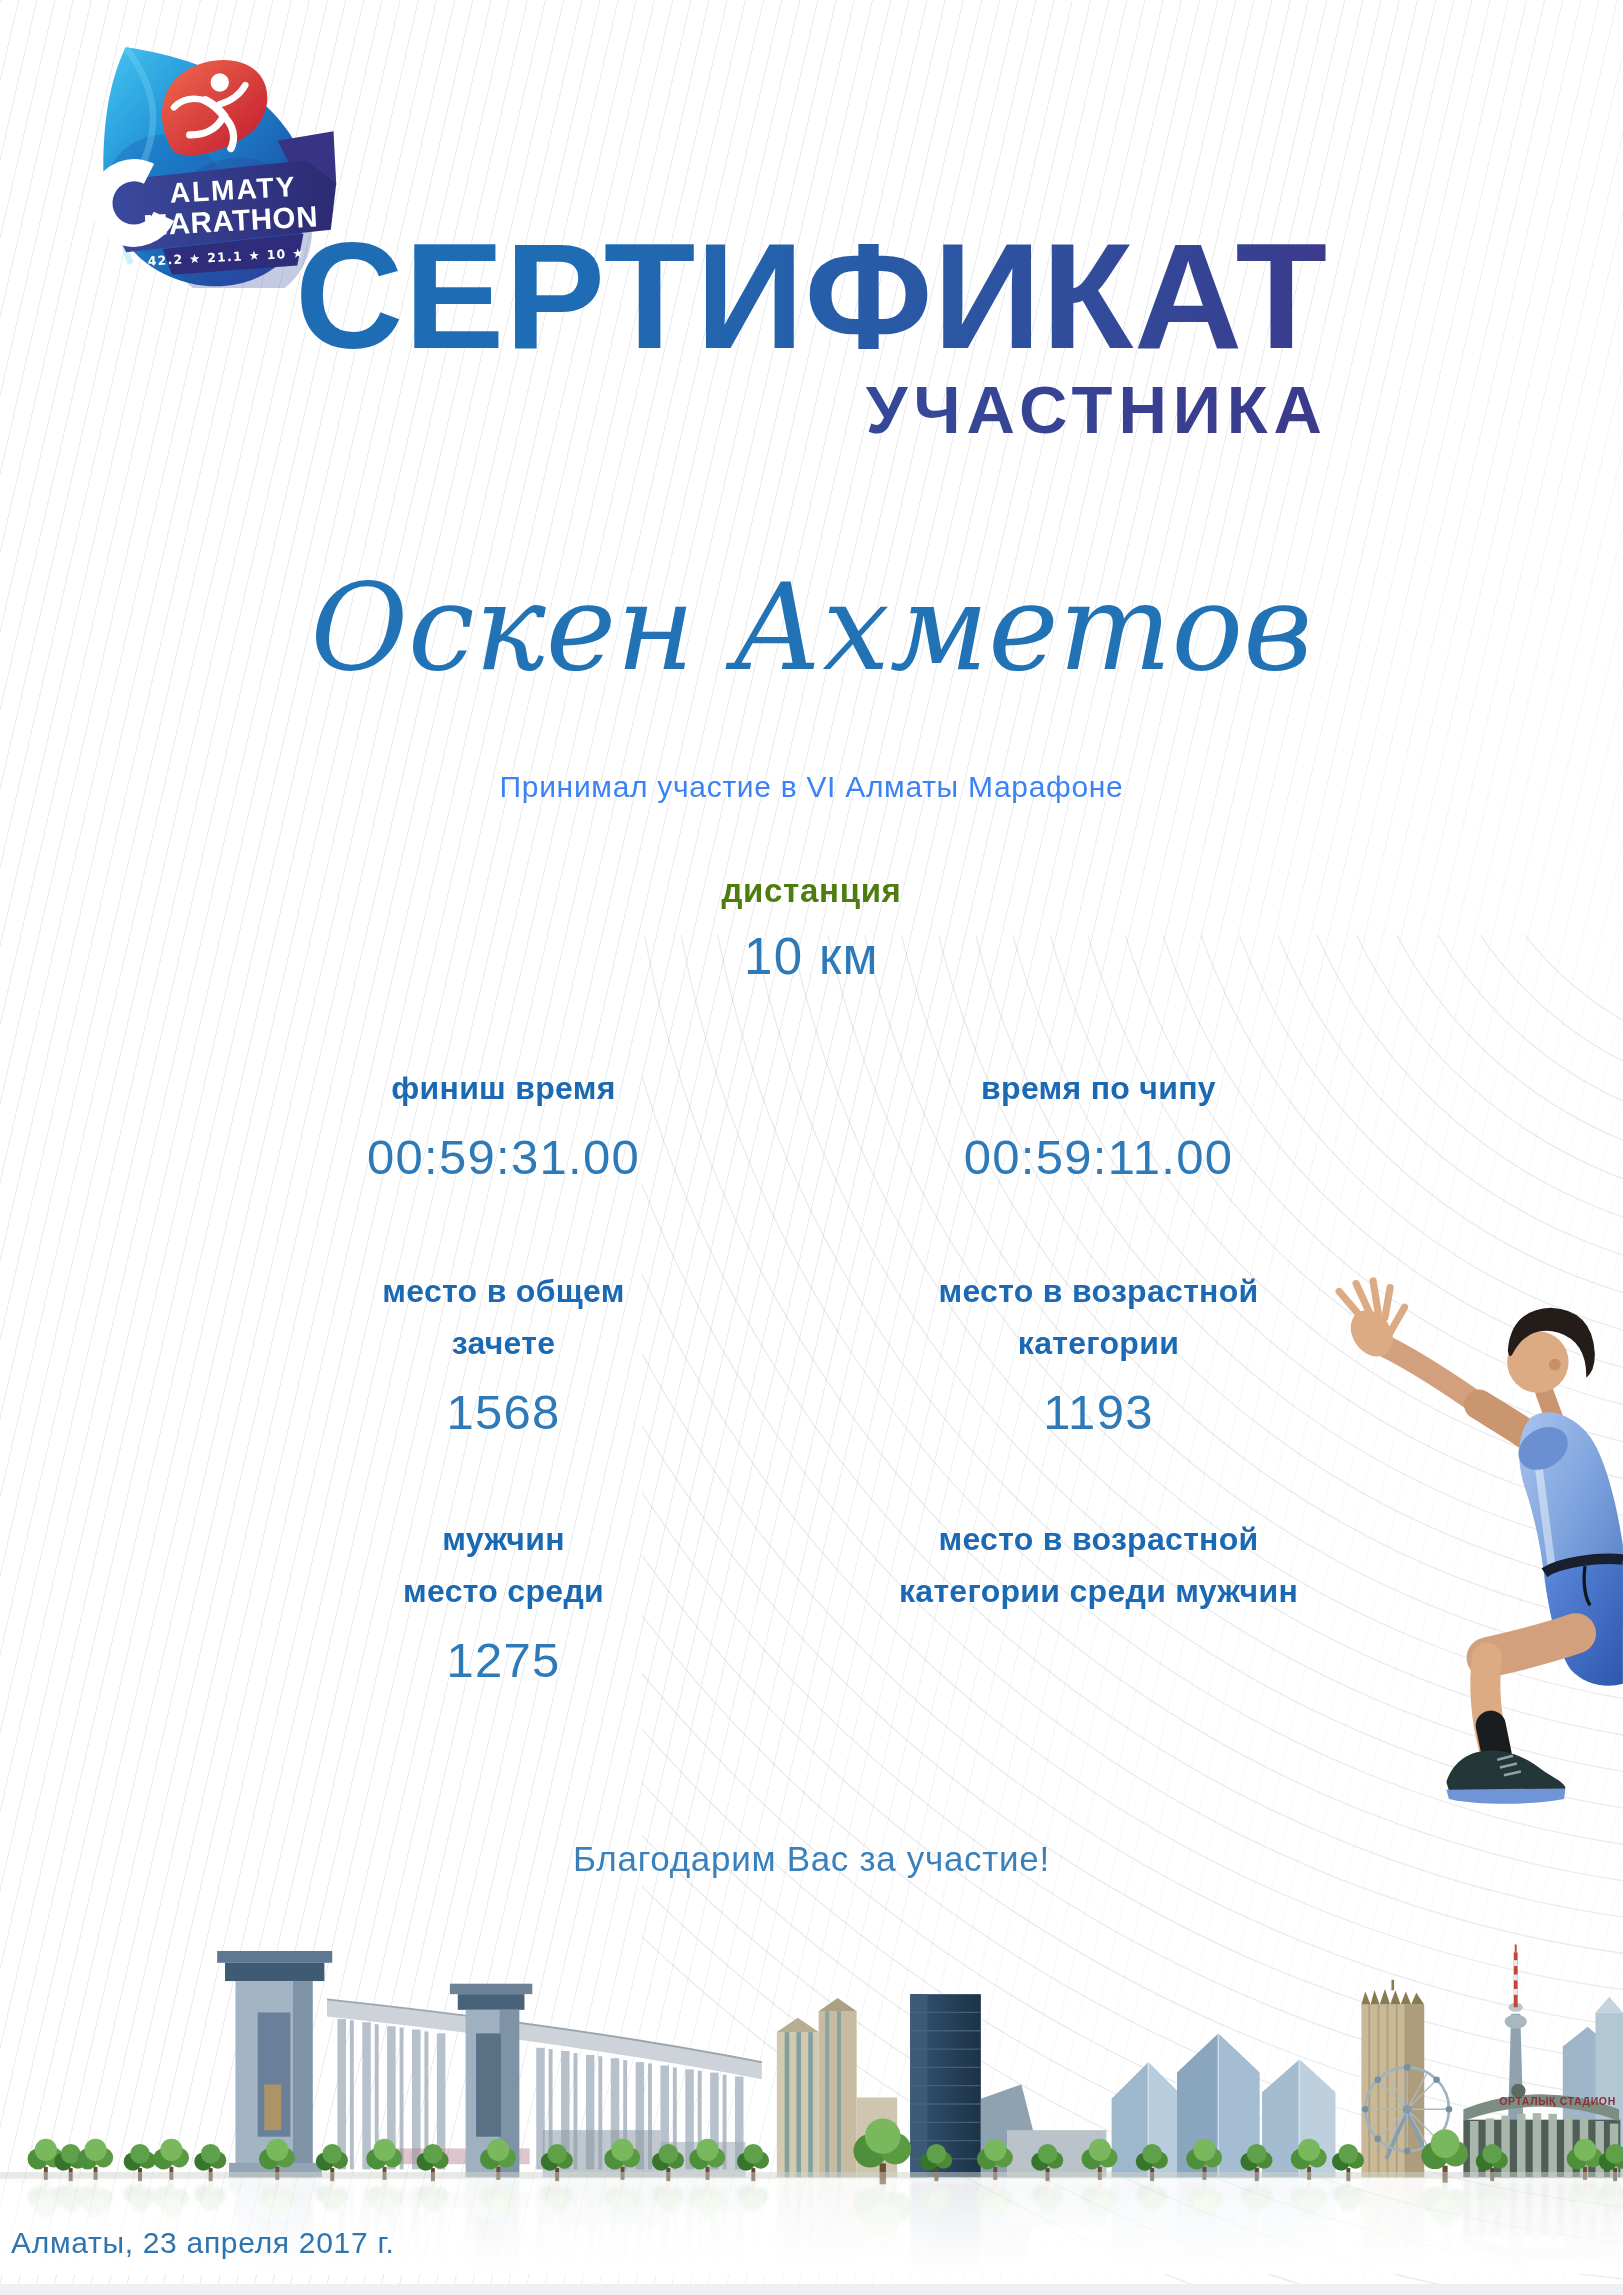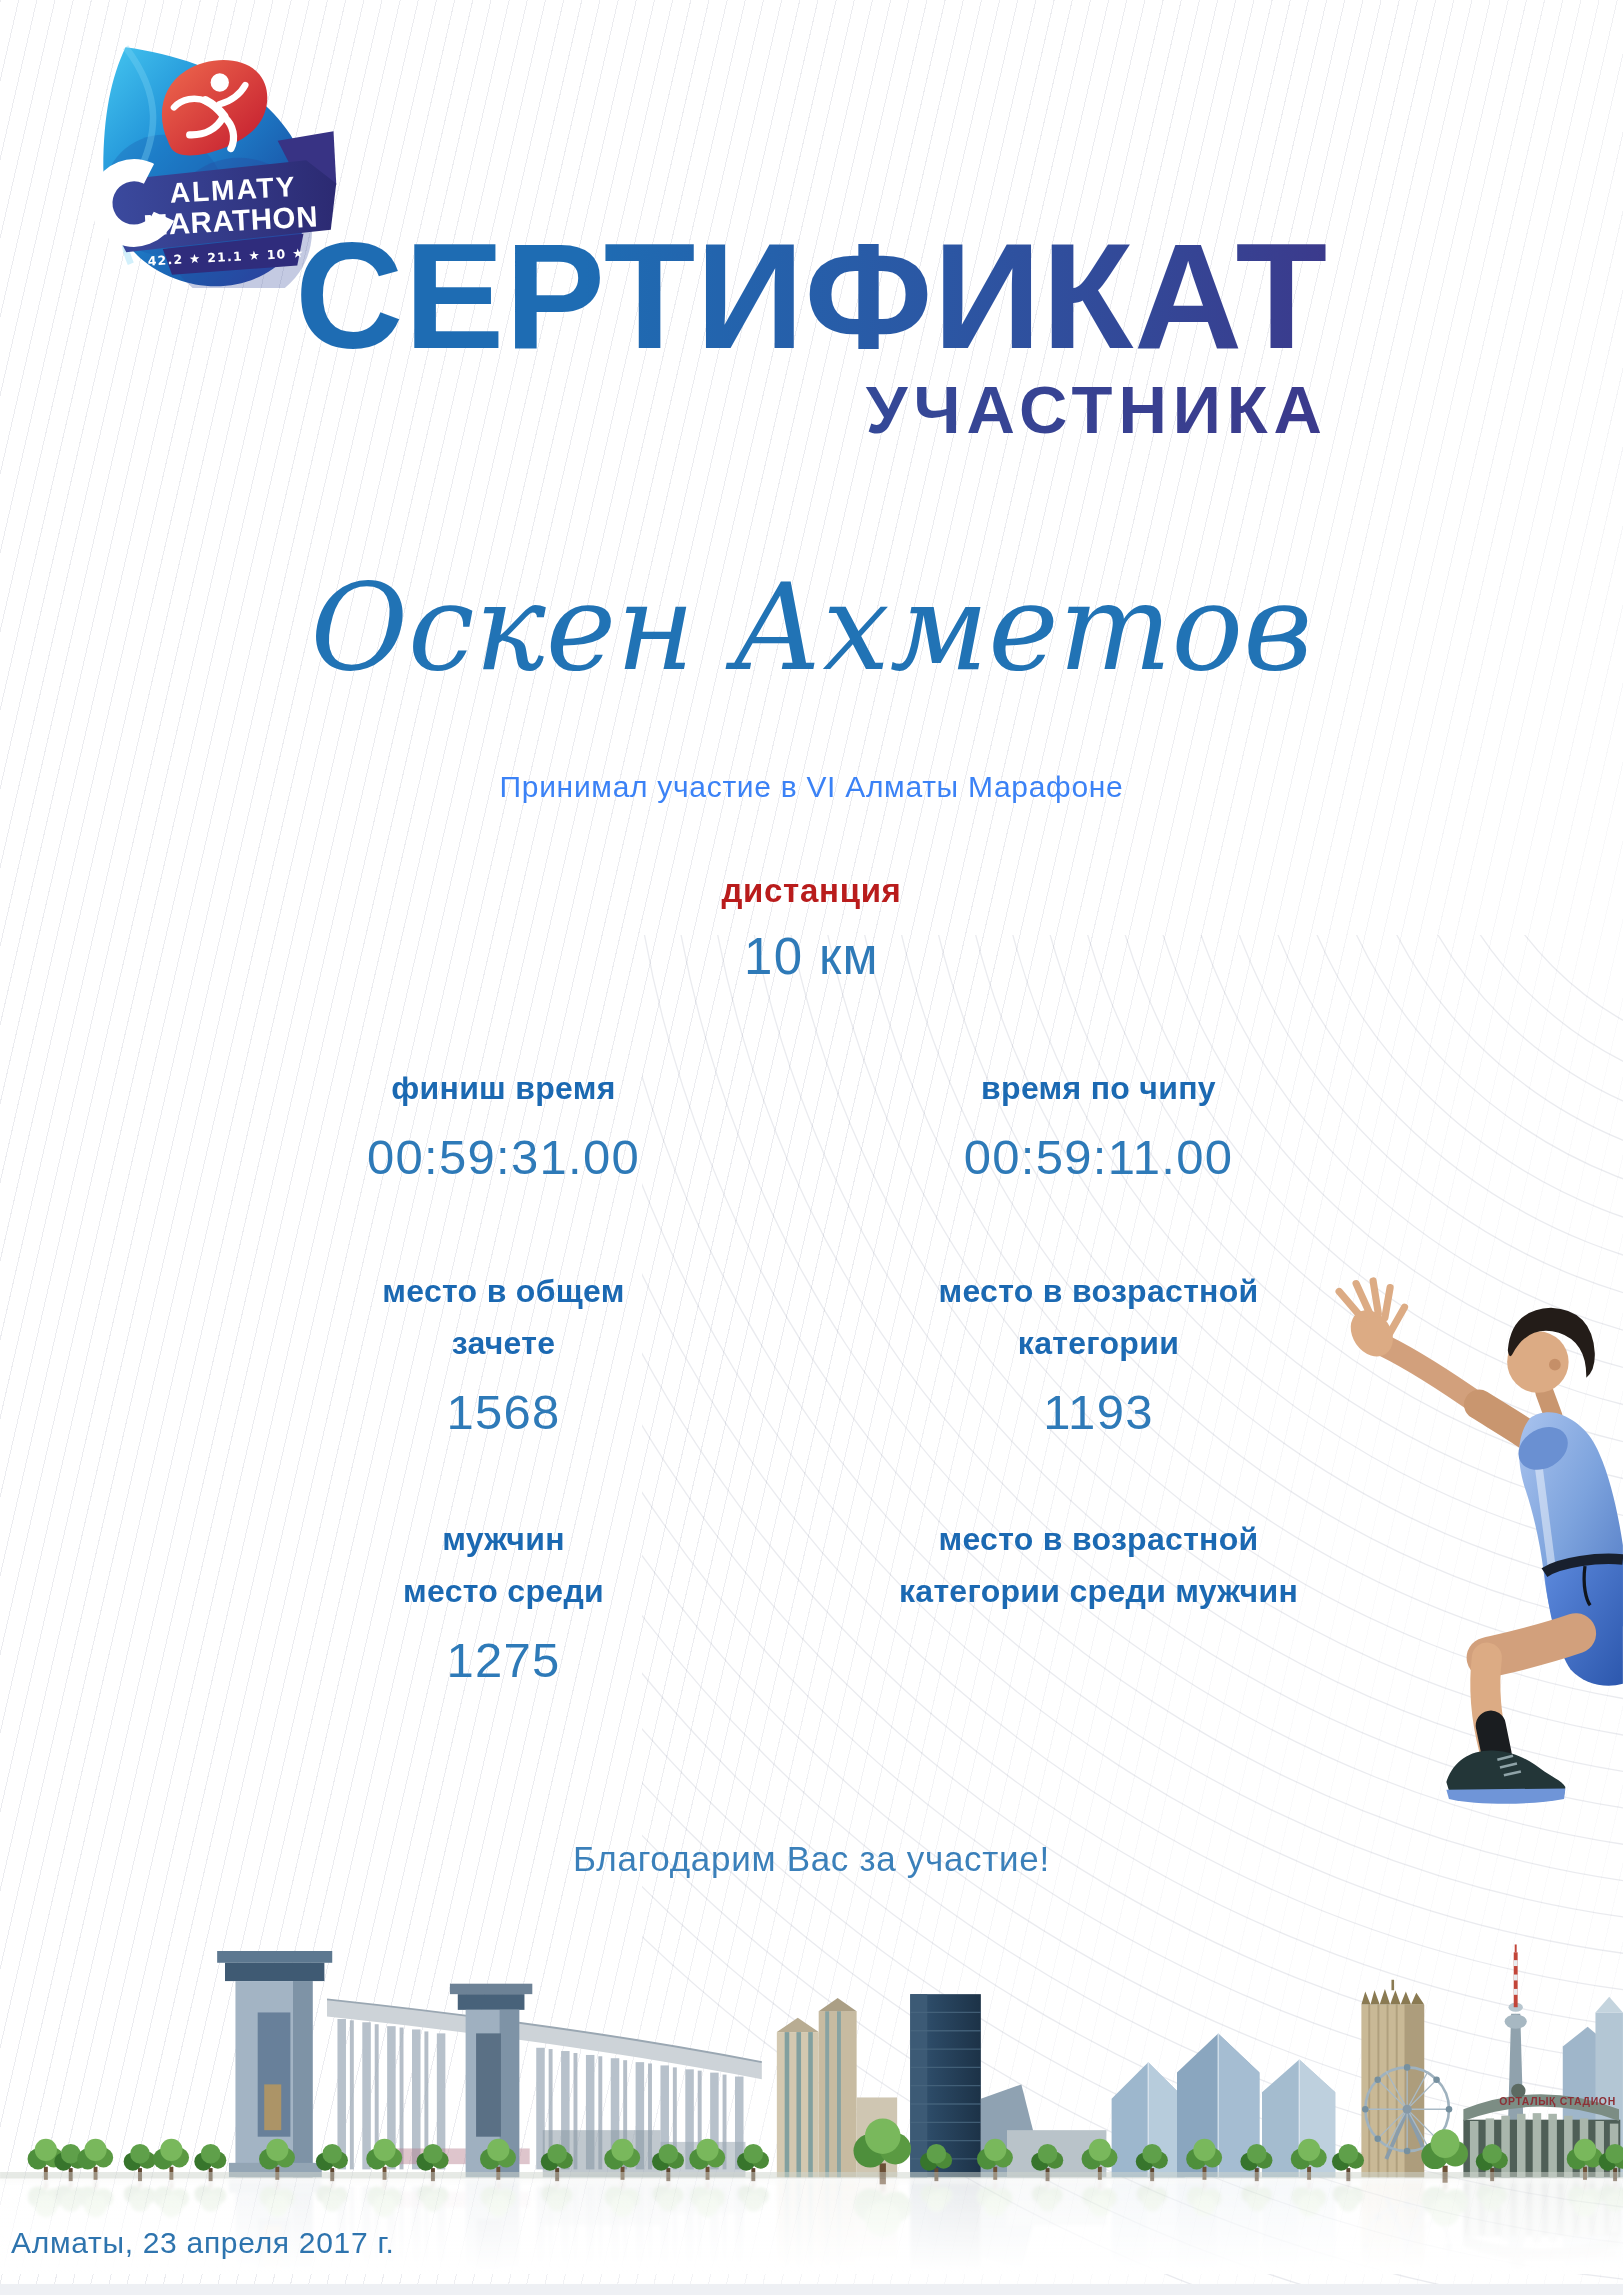--- a/index.html
+++ b/index.html
@@ -40,21 +40,21 @@
     position:absolute;top:557px;left:0;width:100%;text-align:center;
     font-family:"DejaVu Serif","Liberation Serif",serif;font-style:italic;
     font-size:119px;line-height:1.2;color:#2173b5;white-space:nowrap;
   }
   .participation{
     position:absolute;top:770px;left:0;width:100%;text-align:center;
     font-size:30px;color:#3b82f6;letter-spacing:0.7px;
   }
   .dist-label{
     position:absolute;top:872px;left:0;width:100%;text-align:center;
-    font-size:33px;font-weight:700;color:#b91c1c;letter-spacing:0.7px;
+    font-size:33px;font-weight:700;color:#4d7c0f;letter-spacing:0.7px;
   }
   .dist-value{
     position:absolute;top:927px;left:0;width:100%;text-align:center;
     font-size:51px;color:#2e7ab8;letter-spacing:1.3px;
   }
   .row{position:absolute;left:0;width:100%;height:0;}
   .row-1{top:1062px}.row-2{top:1265px}.row-3{top:1513px}
   .cell{position:absolute;width:589px;text-align:center;}
   .cell.c-left{left:209px}.cell.c-right{left:804px}
   .result-label{font-size:32px;font-weight:700;color:#1b69b2;line-height:1.63;letter-spacing:0.3px;}

